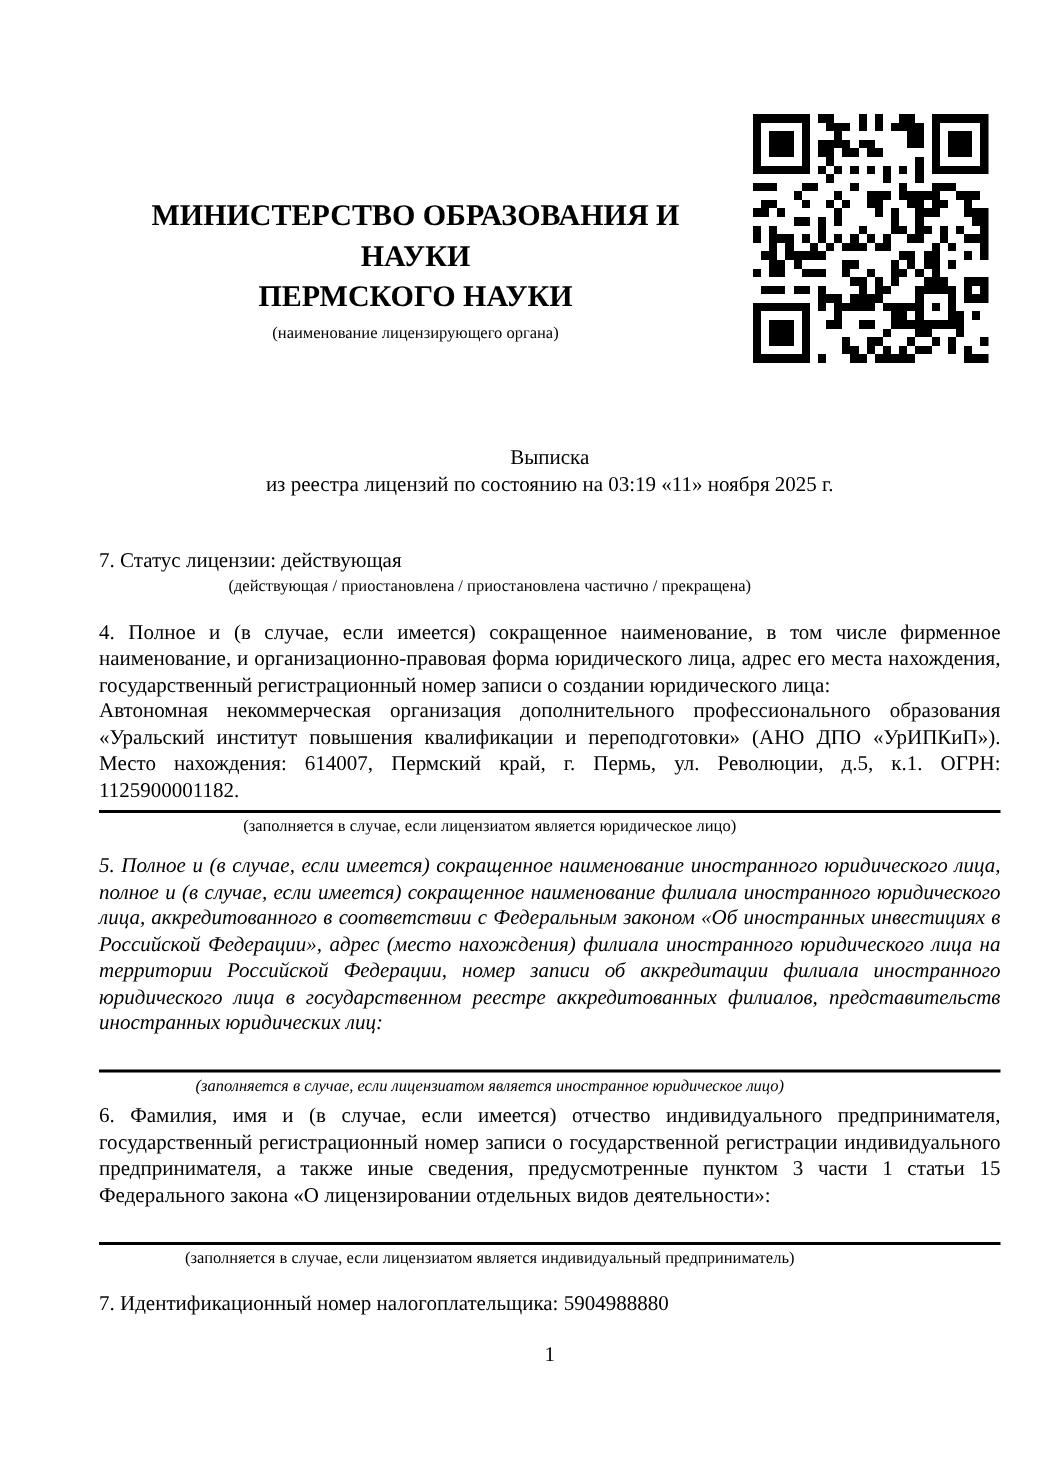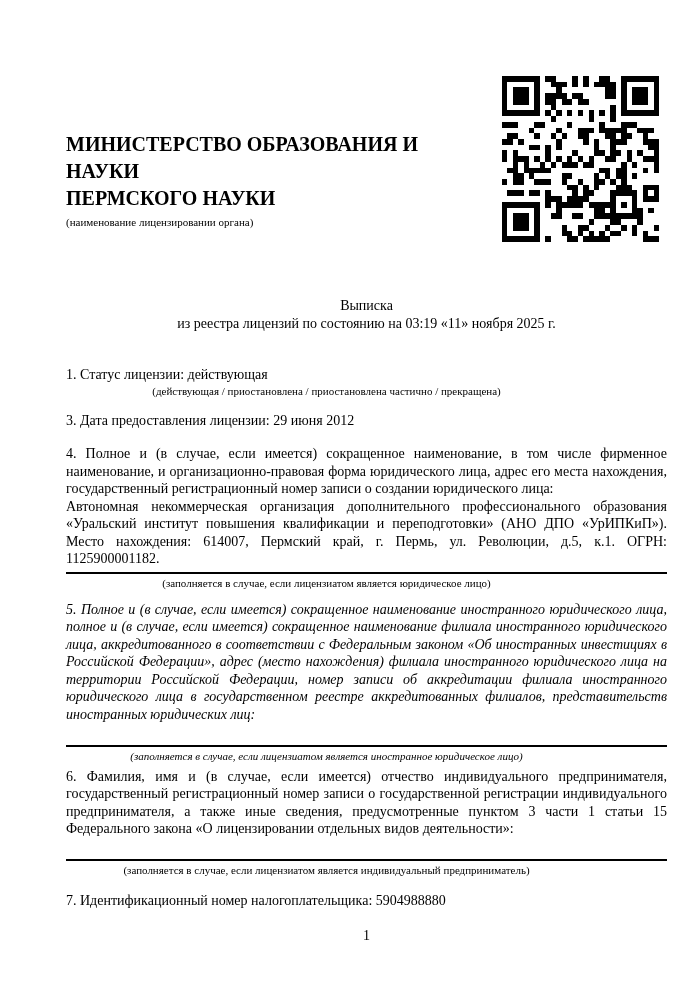--- a/index.html
+++ b/index.html
@@ -3,21 +3,21 @@
 <meta charset="utf-8">
 <style>
   html,body{margin:0;padding:0;}
   body{
     width:700px;height:989px;background:#ffffff;color:#000;
     font-family:"Liberation Serif", serif;
     position:relative;overflow:hidden;
   }
   .header-text{
     position:absolute;top:131px;left:66px;width:422px;
-    font-weight:bold;font-size:20px;line-height:27px;
+    text-align:center;font-weight:bold;font-size:20px;line-height:27px;
   }
   .org-caption{
     font-weight:normal;font-size:11px;line-height:14px;margin-top:3px;
   }
   .qr-box{
     position:absolute;top:76px;left:502px;width:157px;height:166px;
   }
   .qr-box svg{width:100%;height:100%;display:block;}
   .title-block{
     position:absolute;top:297px;left:66px;width:601px;
@@ -46,21 +46,21 @@
   .page-number{
     margin-top:17px;text-align:center;font-size:14px;line-height:17.5px;
   }
 </style>
 </head>
 <body>
 
 <div class="header-text">
   <div>МИНИСТЕРСТВО ОБРАЗОВАНИЯ И НАУКИ</div>
   <div>ПЕРМСКОГО НАУКИ</div>
-  <div class="org-caption">(наименование лицензировании органа)</div>
+  <div class="org-caption">(наименование лицензирующего органа)</div>
 </div>
 
 <div class="qr-box">
     <svg viewBox="0 0 29 29" preserveAspectRatio="none" shape-rendering="crispEdges" fill="#000">
       <rect x="0" y="0" width="1" height="1"></rect>
       <rect x="1" y="0" width="1" height="1"></rect>
       <rect x="2" y="0" width="1" height="1"></rect>
       <rect x="3" y="0" width="1" height="1"></rect>
       <rect x="4" y="0" width="1" height="1"></rect>
       <rect x="5" y="0" width="1" height="1"></rect>
@@ -436,28 +436,25 @@
   </div>
 
 <div class="title-block">
   <div>Выписка</div>
   <div>из реестра лицензий по состоянию на 03:19 «11» ноября 2025 г.</div>
 </div>
 
 <div class="content">
 
   <div class="item first">
-    <div>1. Статус лицензии: действующая</div>
+    <div>7. Статус лицензии: действующая</div>
     <div class="note">(действующая / приостановлена / приостановлена частично / прекращена)</div>
   </div>
 
 
-  <div class="item">
-    <div>3. Дата предоставления лицензии: 29 июня 2012</div>
-  </div>
 
   <div class="item m16">
     <div class="para">4. Полное и (в случае, если имеется) сокращенное наименование, в том числе фирменное наименование, и организационно-правовая форма юридического лица, адрес его места нахождения, государственный регистрационный номер записи о создании юридического лица:</div>
     <div class="para">Автономная некоммерческая организация дополнительного профессионального образования «Уральский институт повышения квалификации и переподготовки» (АНО ДПО «УрИПКиП»). Место нахождения: 614007, Пермский край, г. Пермь, ул. Революции, д.5, к.1. ОГРН: 1125900001182.</div>
     <div class="rule"></div>
     <div class="note">(заполняется в случае, если лицензиатом является юридическое лицо)</div>
   </div>
 
   <div class="item m11">
     <div class="para">5. Полное и (в случае, если имеется) сокращенное наименование иностранного юридического лица, полное и (в случае, если имеется) сокращенное наименование филиала иностранного юридического лица, аккредитованного в соответствии с Федеральным законом «Об иностранных инвестициях в Российской Федерации», адрес (место нахождения) филиала иностранного юридического лица на территории Российской Федерации, номер записи об аккредитации филиала иностранного юридического лица в государственном реестре аккредитованных филиалов, представительств иностранных юридических лиц:</div>

